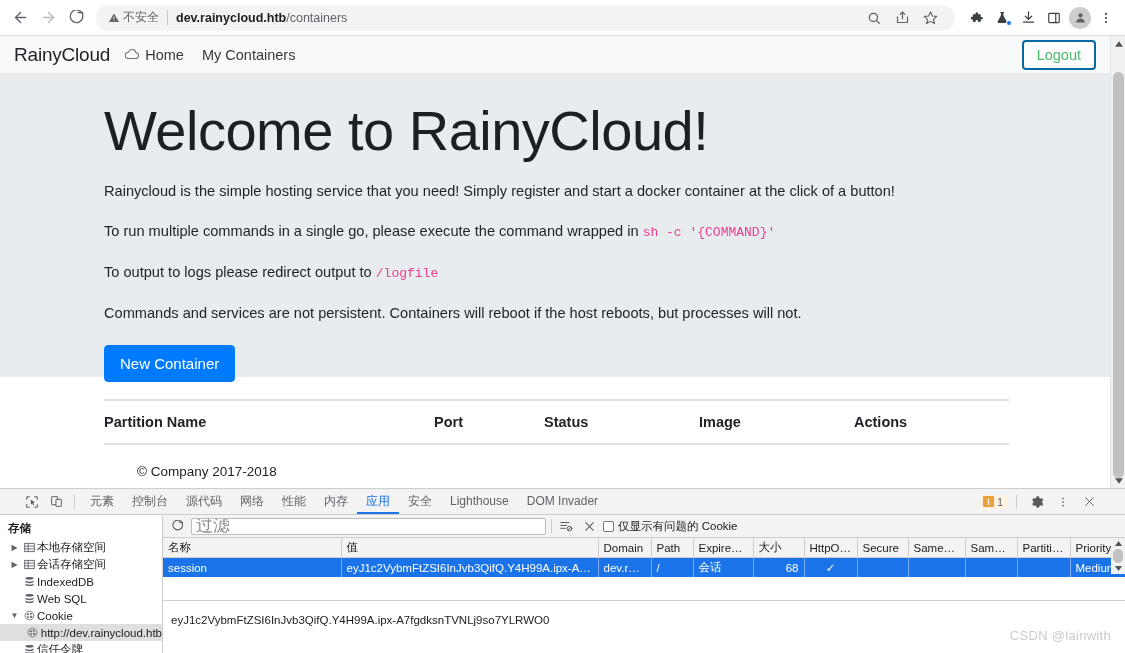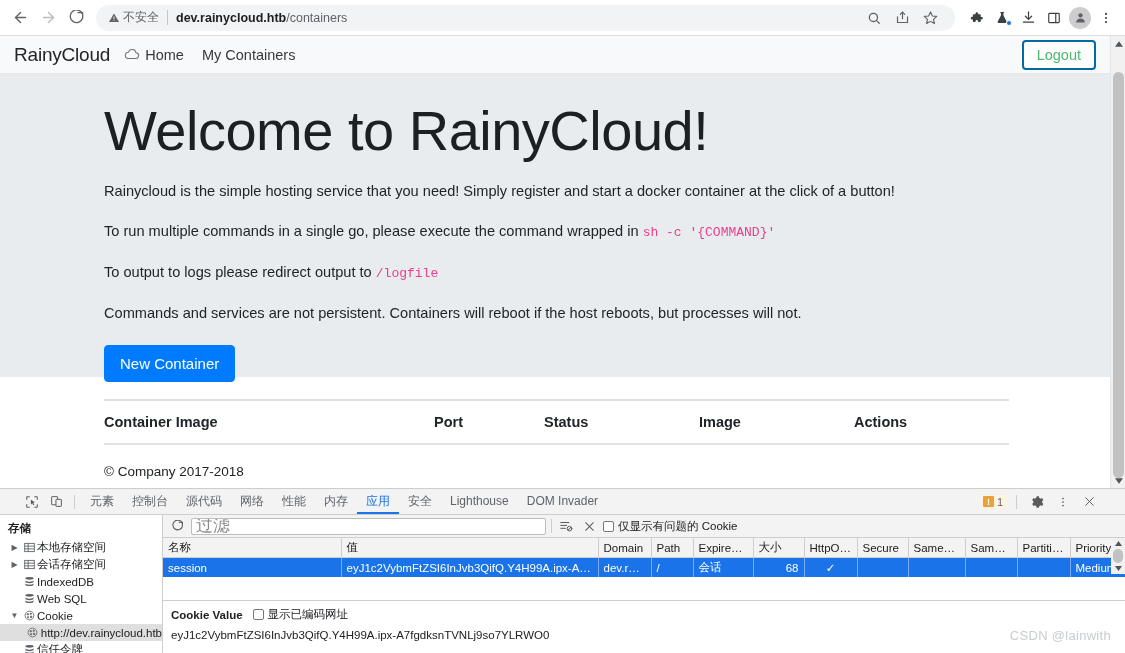--- a/index.html
+++ b/index.html
@@ -163,20 +163,21 @@
     font-weight: 700;
     color: #212529;
     padding: 13px 0 13px 0;
     border-top: 2px solid #dee2e6;
     border-bottom: 2px solid #dee2e6;
   }
   .copyright {
     font-size: 13.5px;
     color: #212529;
     padding-top: 19px;
+    margin-left: 33px;
   }
 
   
   .page-scrollbar {
     position: absolute;
     top: 0; right: 0; bottom: 0;
     width: 15px;
     background: #f1f1f1;
     border-left: 1px solid #e4e4e4;
   }
@@ -515,21 +516,21 @@
         </p>
         <p class="hero-p">Commands and services are not persistent. Containers will reboot if the host reboots, but processes will not.</p>
         <button class="btn-primary">New Container</button>
       </div>
     </div>
 
     <div class="container table-wrap">
       <table class="containers">
         <thead>
           <tr>
-            <th style="width:330px">Container Image</th>
+            <th style="width:330px">Partition Name</th>
             <th style="width:110px">Port</th>
             <th style="width:155px">Status</th>
             <th style="width:155px">Image</th>
             <th>Actions</th>
           </tr>
         </thead>
         <tbody></tbody>
       </table>
       <div class="copyright">© Company 2017-2018</div>
     </div>
@@ -777,26 +778,19 @@
           <div class="mini-thumb"></div>
           <div class="sb-arrow" style="position:absolute;bottom:0;left:0;">
             <svg width="7" height="5" viewBox="0 0 10 7" fill="currentColor">
                 <polygon points="0,0 10,0 5,7"></polygon>
               </svg>
           </div>
         </div>
       </div>
 
       <div class="ck-preview">
-        <div class="cv-head">
-          <span class="cv-label">Cookie Value</span>
-          <span class="ck-check">
-            <span class="cb"></span>
-            <span>显示已编码网址</span>
-          </span>
-        </div>
         <div class="cv-val">eyJ1c2VybmFtZSI6InJvb3QifQ.Y4H99A.ipx-A7fgdksnTVNLj9so7YLRWO0</div>
       </div>
     </div>
   </div>
 
   <div class="watermark">CSDN @lainwith</div>
 </div>
 
 </body></html>

